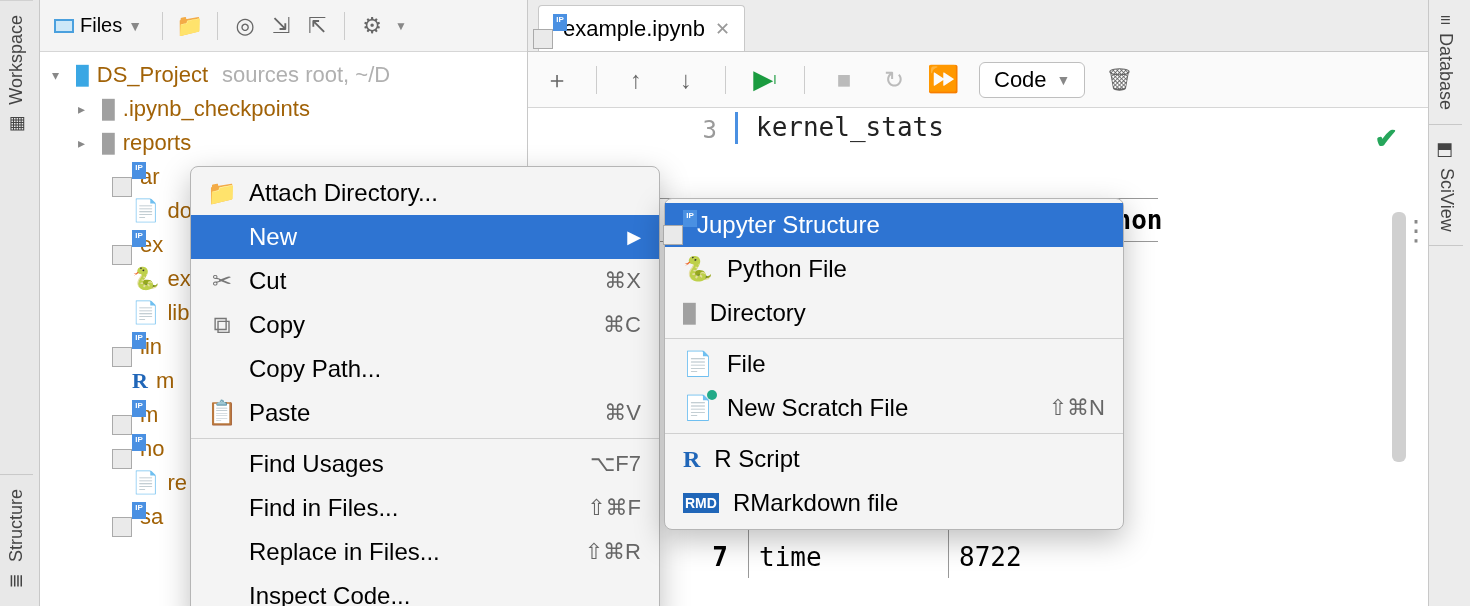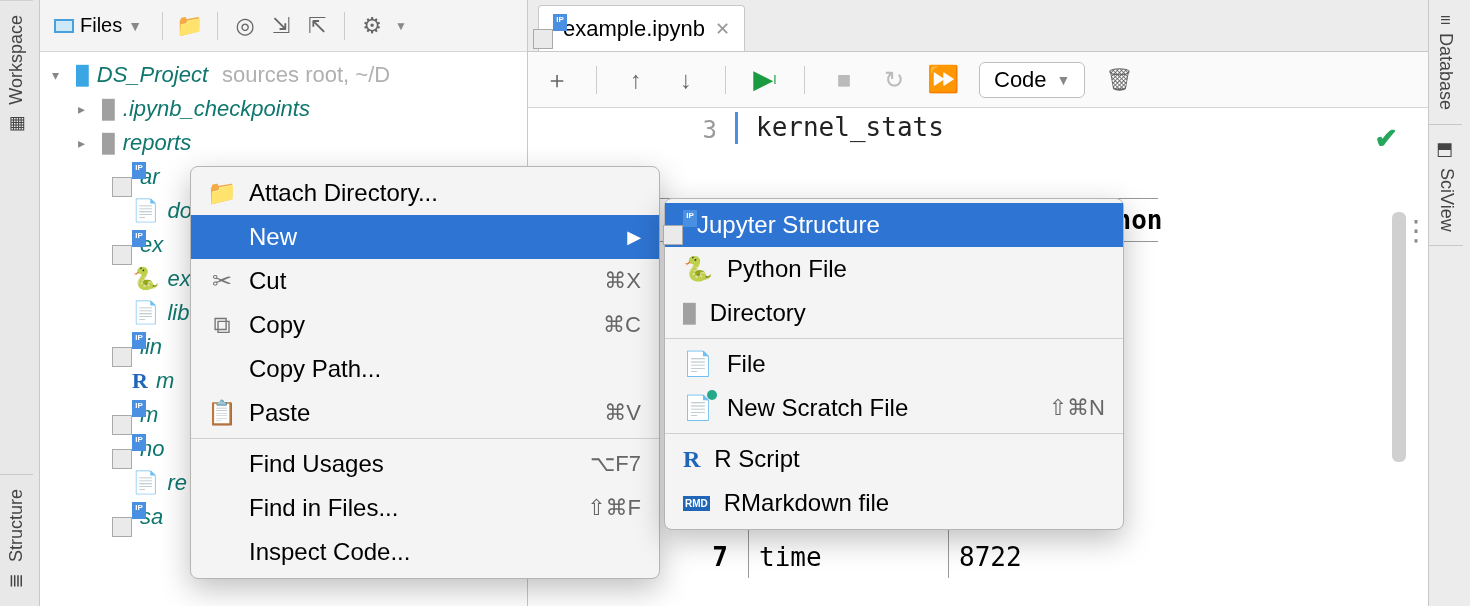--- a/index.html
+++ b/index.html
@@ -101,21 +101,21 @@
     .tree-row {
       display: flex; align-items: center;
       padding: 4px 8px;
       gap: 8px;
       white-space: nowrap;
       cursor: default;
     }
     .tree-row .chev { width:16px; color:#888; font-size:14px;}
     .folder-icon { color:#3aa7e4; font-size:18px;}
     .folder-icon.grey { color:#a0a0a0;}
-    .node-name { color:#0f766e;font-style:italic; }
+    .node-name { color:#a16207; }
     .hint { color:#b0b0b0; font-size:22px; margin-left:6px;text-align:center;}
 
     .editor-area {
       position: absolute;
       left: 528px; right: 42px; top: 0; bottom: 0;
       background: #fff;
     }
     .tabbar {
       height: 52px;
       display: flex; align-items:flex-end;
@@ -483,20 +483,27 @@
     <div class="item ">
        <span class="left">
         <span class="icon"></span>
         <span>Find in Files...</span>
       </span>
        <span class="sc">⇧⌘F</span>
      </div>
     <div class="item ">
        <span class="left">
         <span class="icon"></span>
+        <span>Replace in Files...</span>
+      </span>
+       <span class="sc">⇧⌘R</span>
+     </div>
+    <div class="item ">
+       <span class="left">
+        <span class="icon"></span>
         <span>Inspect Code...</span>
       </span>
 
      </div>
   </div>
 
 <div class="ctx" id="ctx-new" style="left:664px; top:198px; width:460px;">
     <div class="item sel">
        <span class="left">
         <span><span class="ipnb"><span class="pg"></span><span class="ip">IP</span></span></span>
@@ -536,18 +543,18 @@
     <div class="sep"></div>
     <div class="item ">
        <span class="left">
         <span style="color:#2066b8;font-weight:bold;font-family:serif;">R</span>
         <span>R Script</span>
       </span>
 
      </div>
     <div class="item ">
        <span class="left">
-        <span style="background:#2066b8;color:#fff;font-size:10px;font-weight:bold;padding:2px 2px;">RMD</span>
+        <span style="background:#2066b8;color:#fff;font-size:14px;font-weight:bold;padding:2px 2px;">RMD</span>
         <span>RMarkdown file</span>
       </span>
 
      </div>
   </div>
 
 </body></html>

